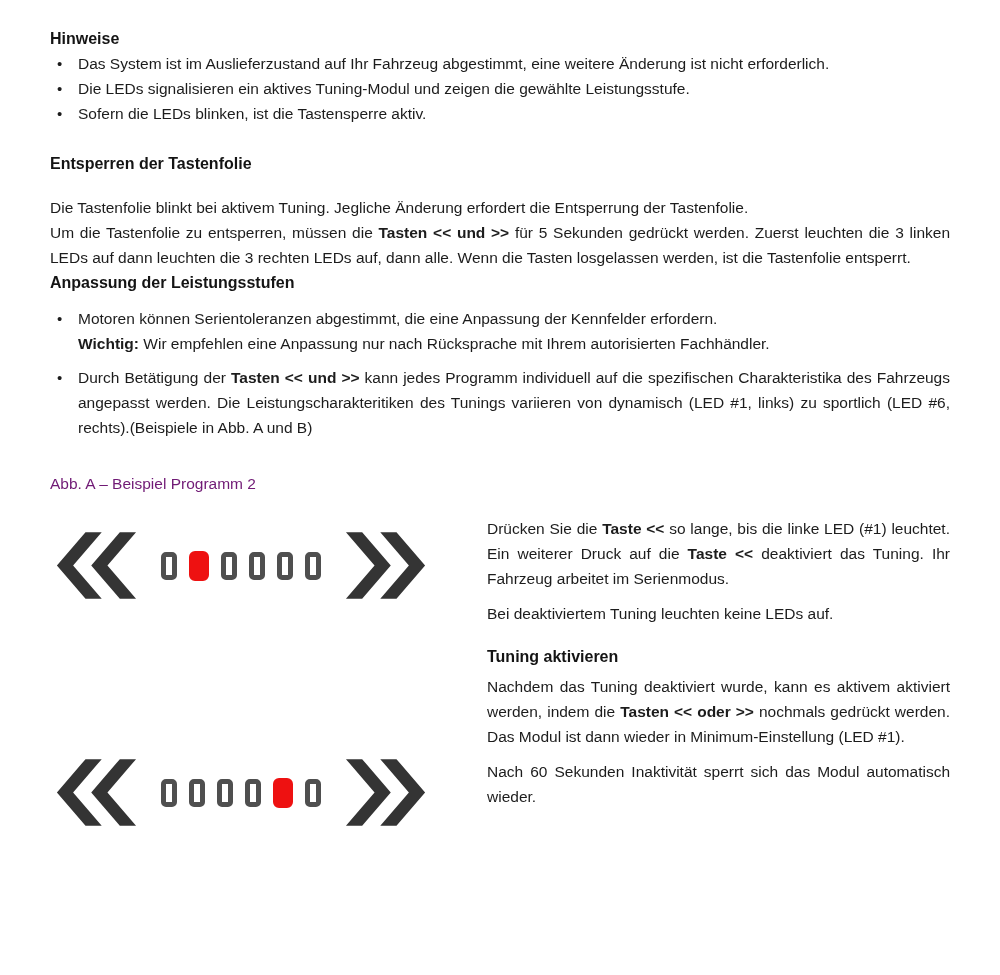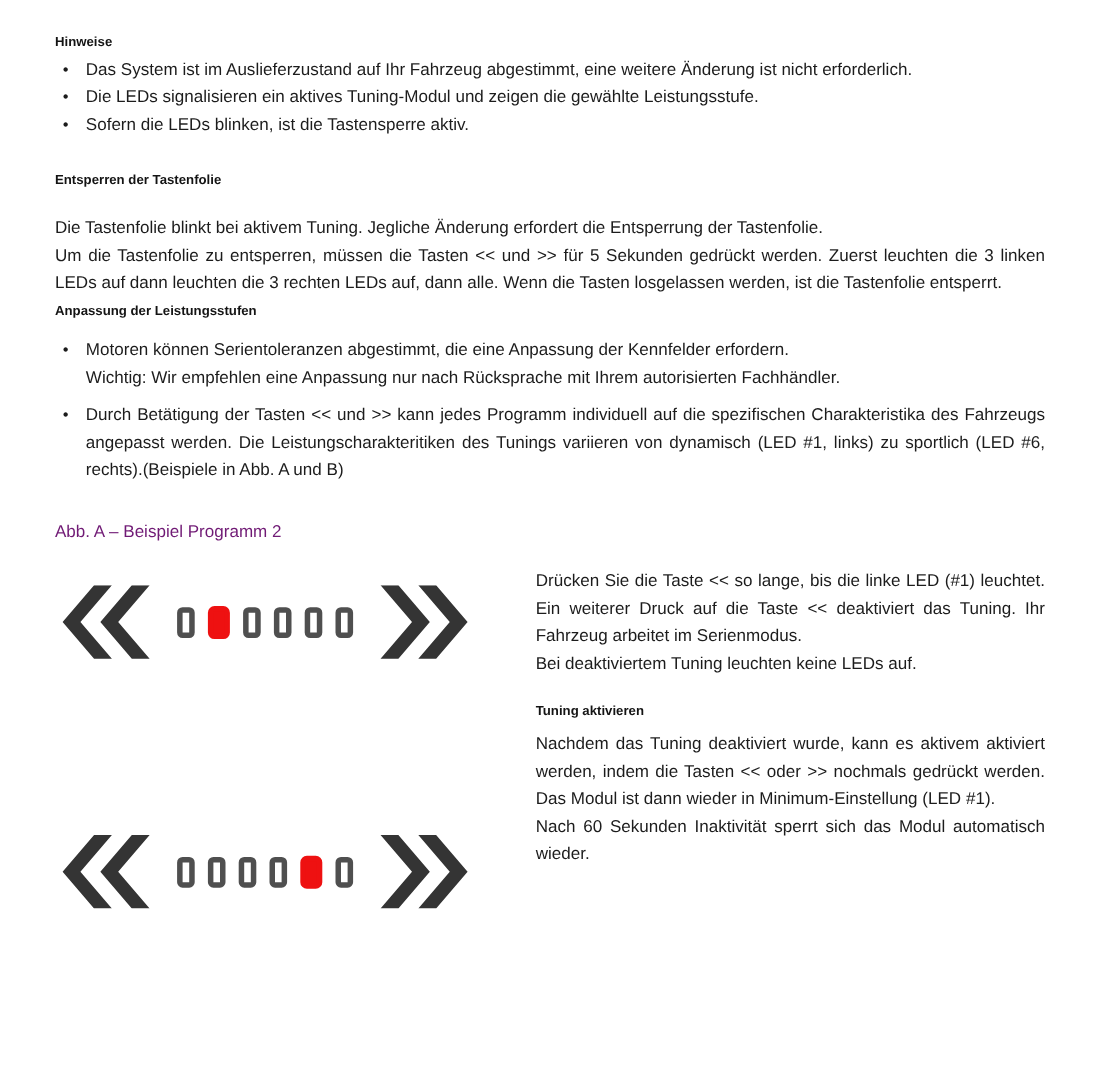--- a/index.html
+++ b/index.html
@@ -15,33 +15,33 @@
     overflow: hidden;
   }
   .page {
     box-sizing: border-box;
     width: 1000px;
     height: 975px;
     padding: 26px 50px 0 50px;
     position: relative;
   }
   .doc-h {
-    font-size: 12px;
+    font-size: 16px;
     font-weight: 700;
     color: #141414;
     margin: 0;
     line-height: 25px;
   }
   .doc-p {
     font-size: 15.5px;
     margin: 0;
     line-height: 25px;
   }
   .just { text-align: justify; }
-  .b { font-weight: 400; }
+  .b { font-weight: 700; }
   .doc-list {
     list-style: none;
     margin: 0;
     padding: 0;
   }
   .doc-li {
     position: relative;
     padding-left: 28px;
     font-size: 15.5px;
     line-height: 25px;
@@ -111,21 +111,21 @@
     background: var(--led-active, #ee1111);
     border-radius: 6px;
   }
   .right-col {
     position: absolute;
     left: 437px;
     top: 39px;
     width: 463px;
   }
   .rp  { margin-top: 5px; }
-  .rp2 { }
+  .rp2 { margin-top: 10px; }
   .rh2 { margin-top: 18px; }
 </style>
 </head>
 <body style="color: rgb(28, 28, 28);">
 
 <div class="page">
 
   <h3 class="doc-h">Hinweise</h3>
   <ul class="doc-list">
     <li class="doc-li"><span>Das System ist im Auslieferzustand auf Ihr Fahrzeug abgestimmt, eine weitere Änderung ist nicht erforderlich.</span></li>

